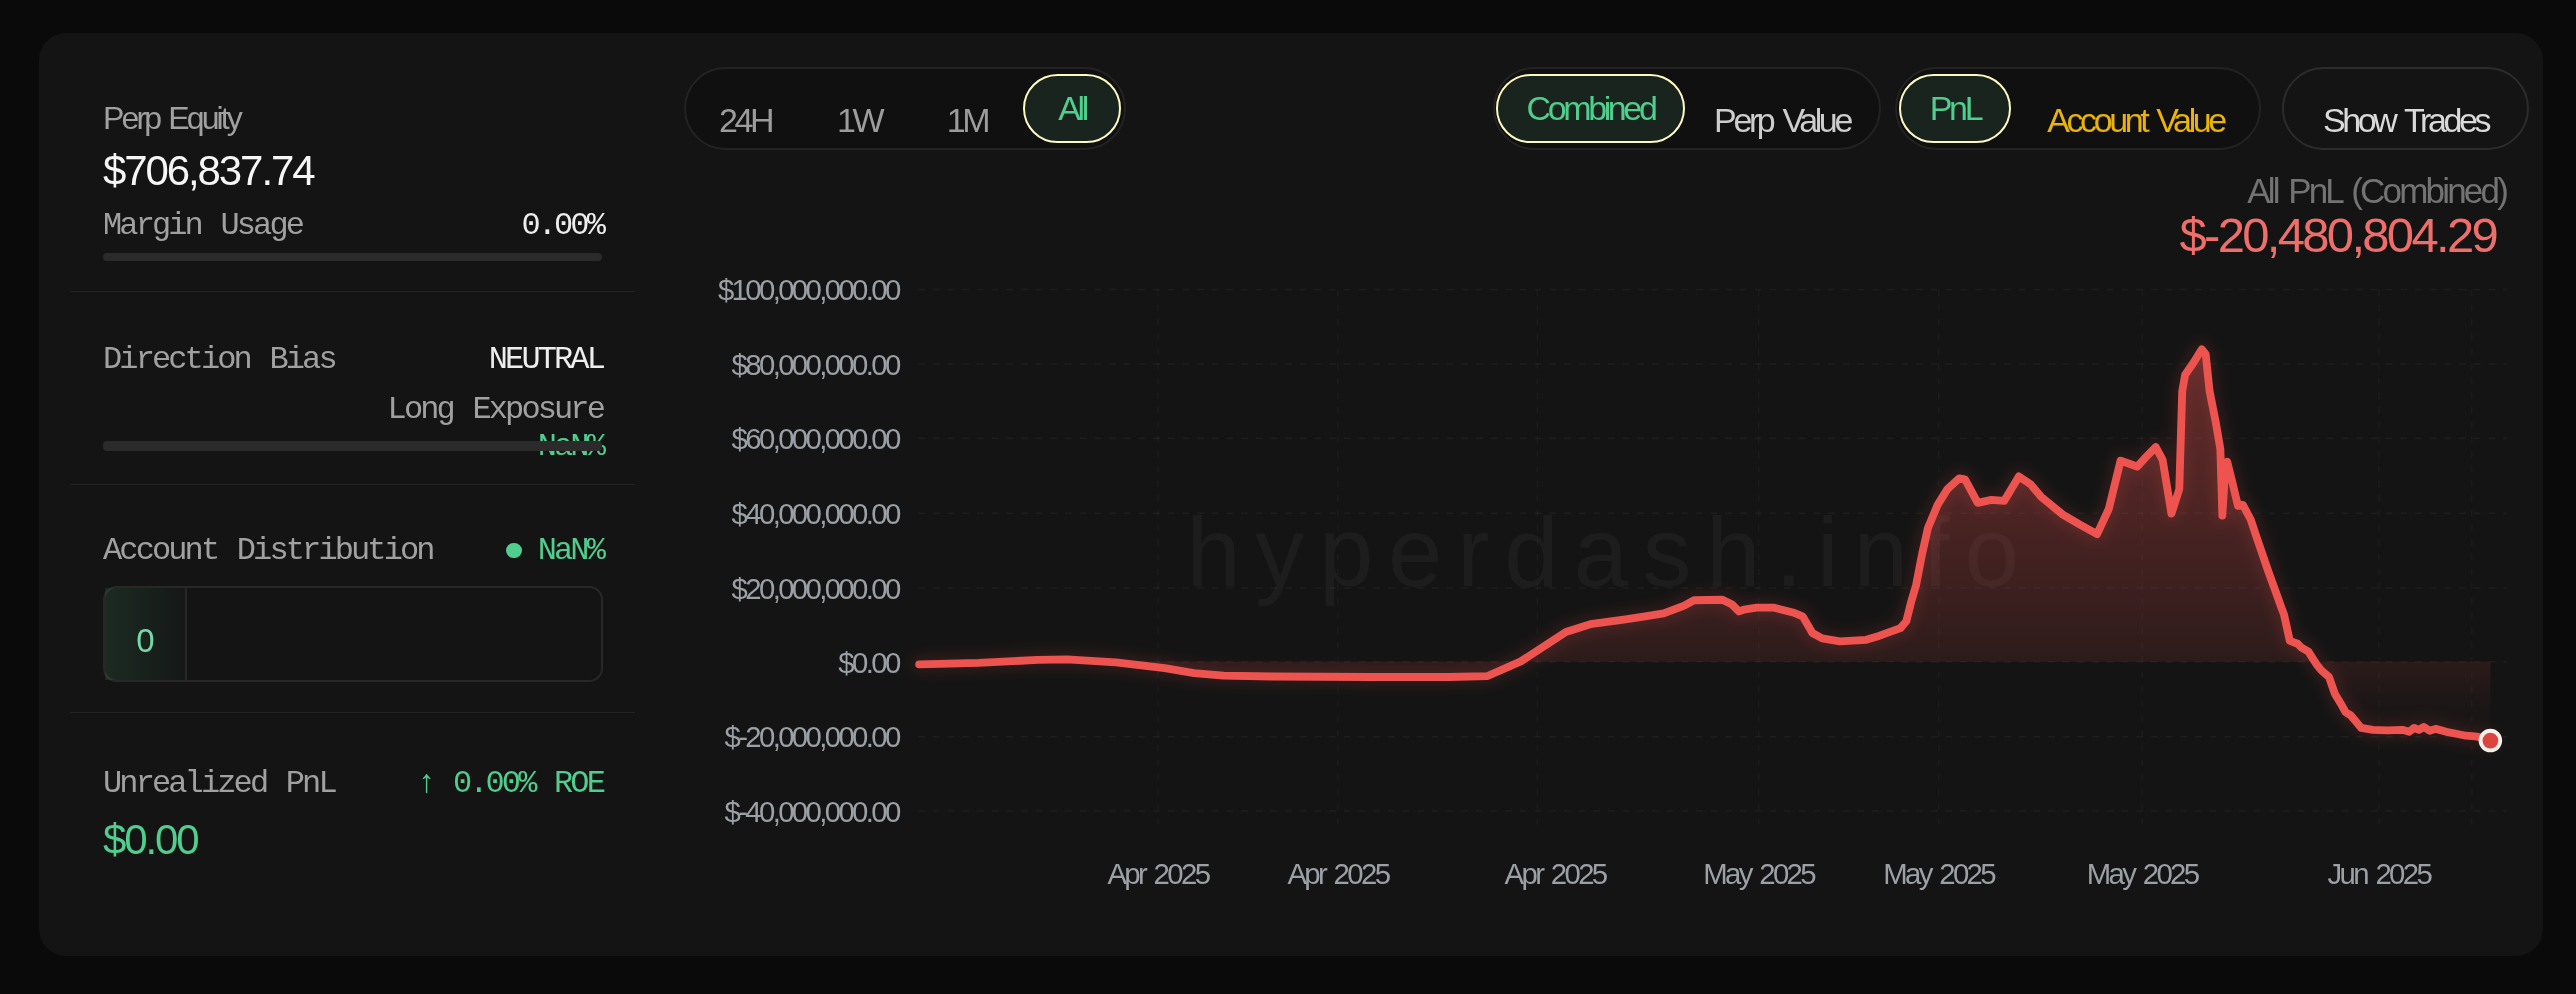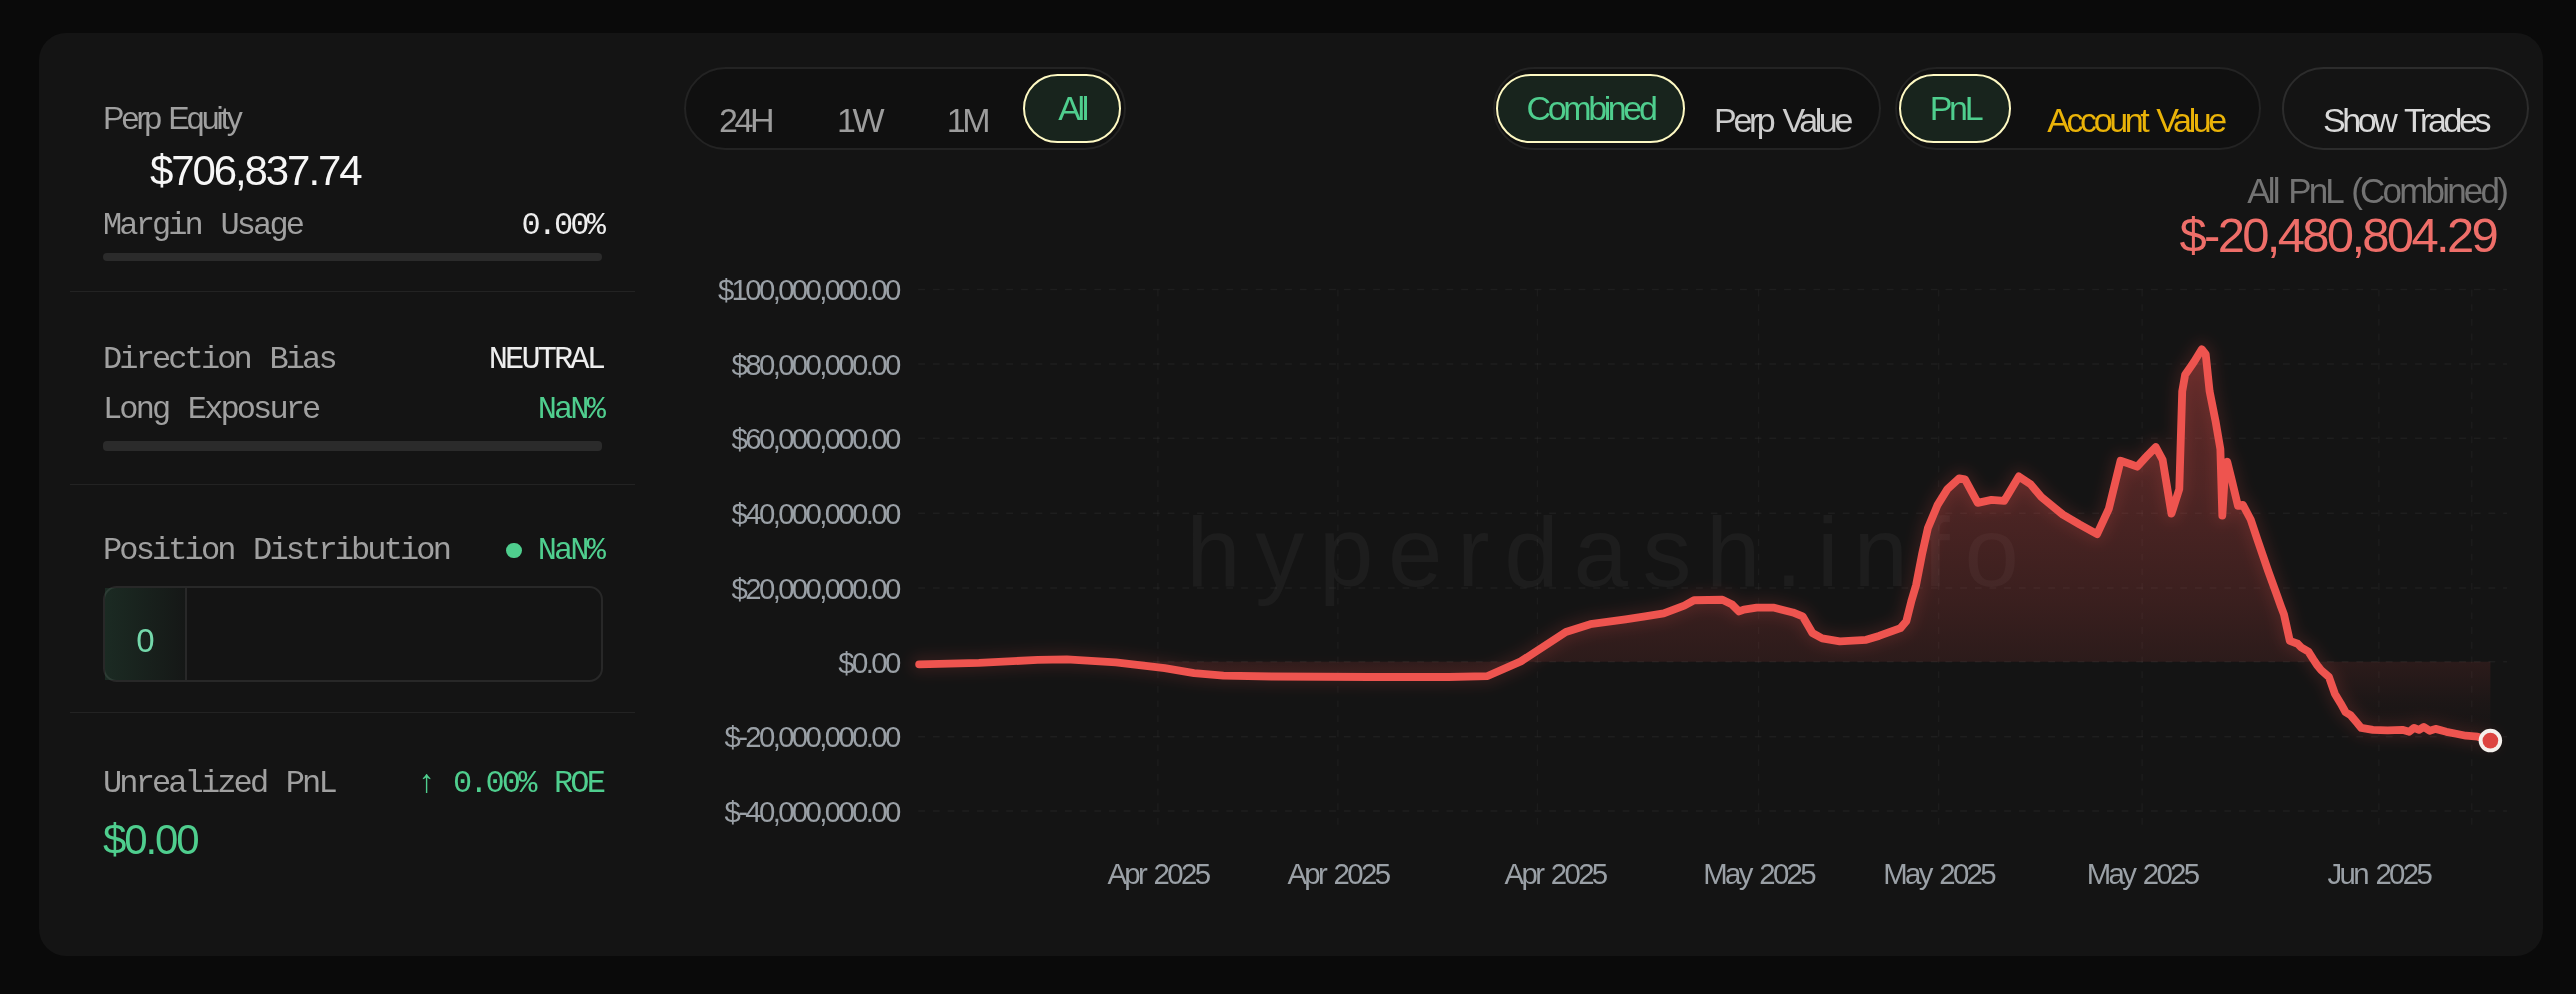--- a/index.html
+++ b/index.html
@@ -19,41 +19,41 @@
     border:2px solid #fef9c3; display:flex; align-items:center; justify-content:center;
     font-size:34px; color:#4fce8e; letter-spacing:-0.1em; word-spacing:0.12em; }
   .gtxt { position:absolute; top:67px; height:107px; display:flex; align-items:center;
     justify-content:center; font-size:34px; color:#9c9c9c; letter-spacing:-0.1em; word-spacing:0.12em; }
 </style>
 </head>
 <body>
 <div class="card"></div>
 
 <div class="abs lbl" style="left:103px; top:100px;">Perp Equity</div>
-<div class="abs" style="left:103px; top:147px; font-size:42px; color:#f6f6f6; font-weight:500; letter-spacing:-0.05em;margin-left:47px;">$706,837.74</div>
+<div class="abs" style="left:103px; top:147px; font-size:42px; color:#f6f6f6; font-weight:500; letter-spacing:-0.05em;">$706,837.74</div>
 <div class="row" style="top:207px;">
     <span class="lbl">Margin Usage</span>
     <span class="val">0.00%</span>
   </div>
 <div class="bar" style="top:253px;"></div>
 <div class="div" style="top:291px;"></div>
 
 <div class="row" style="top:341px;">
     <span class="lbl">Direction Bias</span>
     <span class="val" style="font-weight:500;">NEUTRAL</span>
   </div>
-<div class="row" style="top:391px;">
+<div class="row" style="top:391px;flex-direction:column;">
     <span class="lbl">Long Exposure</span>
     <span class="val green">NaN%</span>
   </div>
 <div class="bar" style="top:441px; height:9.8px;"></div>
 <div class="div" style="top:484px;"></div>
 
 <div class="row" style="top:532px;">
-    <span class="lbl">Position Distribution</span>
+    <span class="lbl">Account Distribution</span>
   <span style="display:flex; align-items:center; gap:15.7px;">
       <span style="width:15.7px;height:15.7px;border-radius:50%;background:#4fce8e;"></span>
       <span class="val green">NaN%</span>
     </span>
   </div>
 <div class="abs" style="left:103px; top:586px; width:500px; height:96px; border:2px solid #282828; border-radius:13.7px;">
   <div style="position:absolute; left:0; top:0; width:82px; height:100%; border-right:2px solid #282828;
     background:linear-gradient(90deg, rgba(79,206,142,0.12), rgba(79,206,142,0.02));
     display:flex; align-items:center; justify-content:center; padding-top:13.7px; font-size:33px; color:#74d8ab;">0</div>
 </div>

